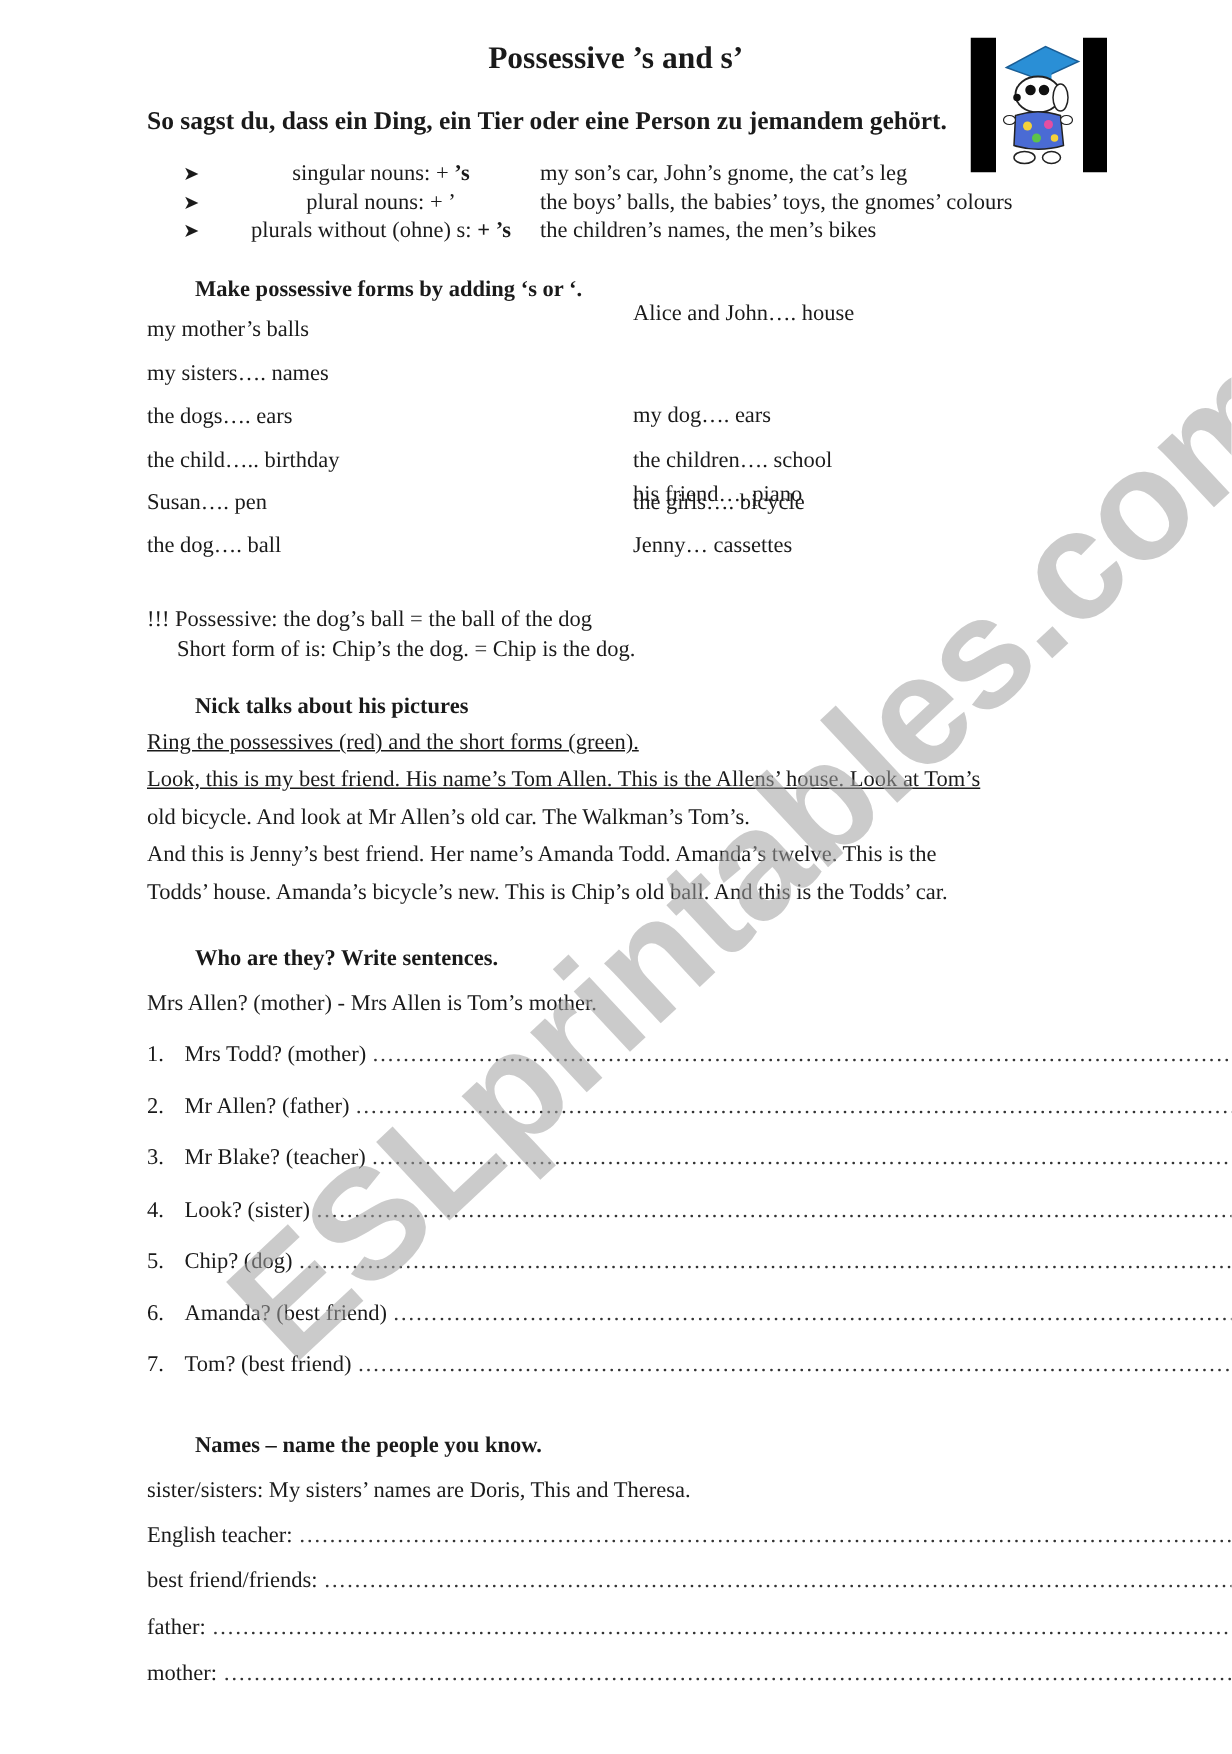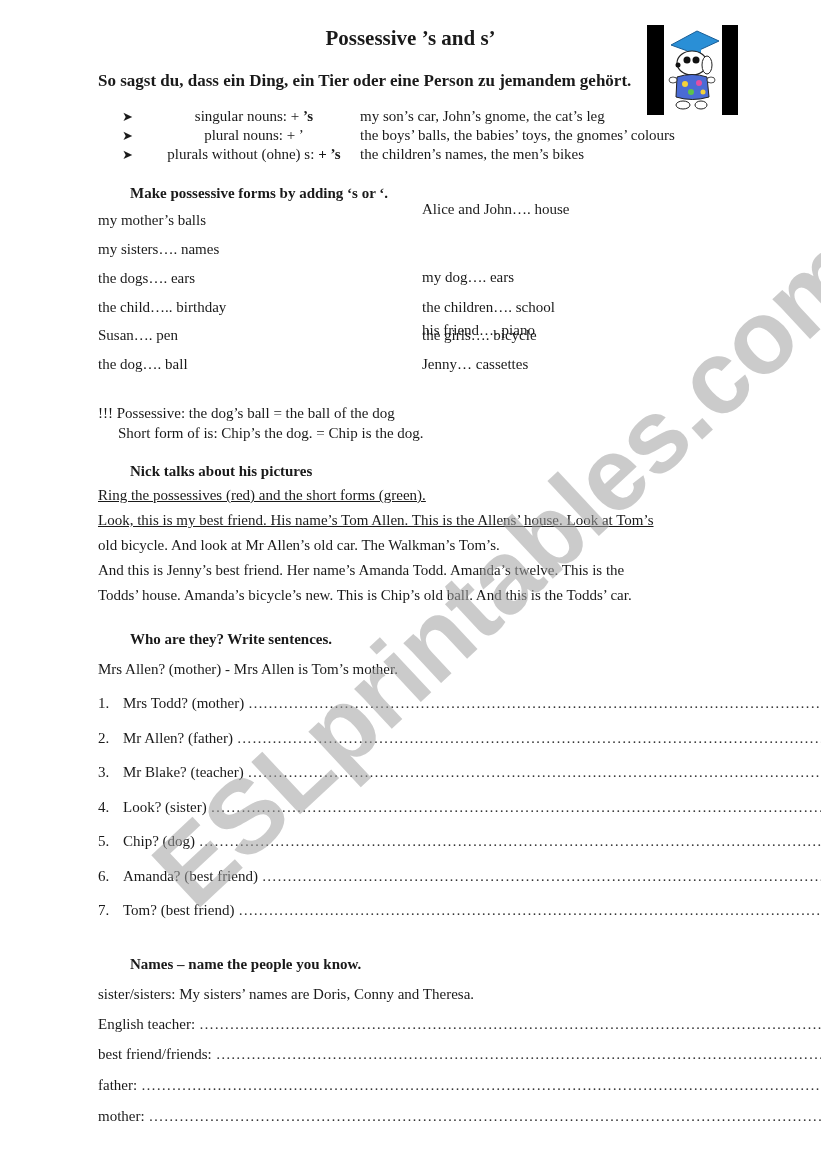--- a/index.html
+++ b/index.html
@@ -97,19 +97,19 @@
 
 <div class="abs line" style="top:695px;"><span class="num">1.</span><span>Mrs Todd? (mother)</span> <span class="dots">……………………………………………………………………………………………………………………..</span></div>
 <div class="abs line" style="top:730px;"><span class="num">2.</span><span>Mr Allen? (father)</span> <span class="dots">………………………………………………………………………………………………………………………..</span></div>
 <div class="abs line" style="top:764px;"><span class="num">3.</span><span>Mr Blake? (teacher)</span> <span class="dots">……………………………………………………………………………………………………………………..</span></div>
 <div class="abs line" style="top:799px;"><span class="num">4.</span><span>Look? (sister)</span> <span class="dots">………………………………………………………………………………………………………………………………….</span></div>
 <div class="abs line" style="top:833px;"><span class="num">5.</span><span>Chip? (dog)</span> <span class="dots">…………………………………………………………………………………………………………………………………………..</span></div>
 <div class="abs line" style="top:868px;"><span class="num">6.</span><span>Amanda? (best friend)</span> <span class="dots">…………………………………………………………………………………………………………………..</span></div>
 <div class="abs line" style="top:902px;"><span class="num">7.</span><span>Tom? (best friend)</span> <span class="dots">…………………………………………………………………………………………………………………………..</span></div>
 
 <div class="abs heading" style="top:956px;">Names – name the people you know.</div>
-<div class="abs line" style="top:986px;">sister/sisters: My sisters’ names are Doris, Conny and Theresa.</div>
+<div class="abs line" style="top:986px;">sister/sisters: My sisters’ names are Doris, This and Theresa.</div>
 <div class="abs line" style="top:1016px;"><span>English teacher:</span><span class="dots"> …………………………………………………………………………………………………………………..</span></div>
 <div class="abs line" style="top:1046px;"><span>best friend/friends:</span><span class="dots"> ……………………………………………………………………………………………………………..</span></div>
 <div class="abs line" style="top:1077px;"><span>father:</span><span class="dots"> ………………………………………………………………………………………………………………………………………..</span></div>
 <div class="abs line" style="top:1108px;"><span>mother:</span><span class="dots"> ……………………………………………………………………………………………………………………………………</span></div>
 
 <div class="abs watermark">ESLprintables.com</div>
 
 </body></html>

